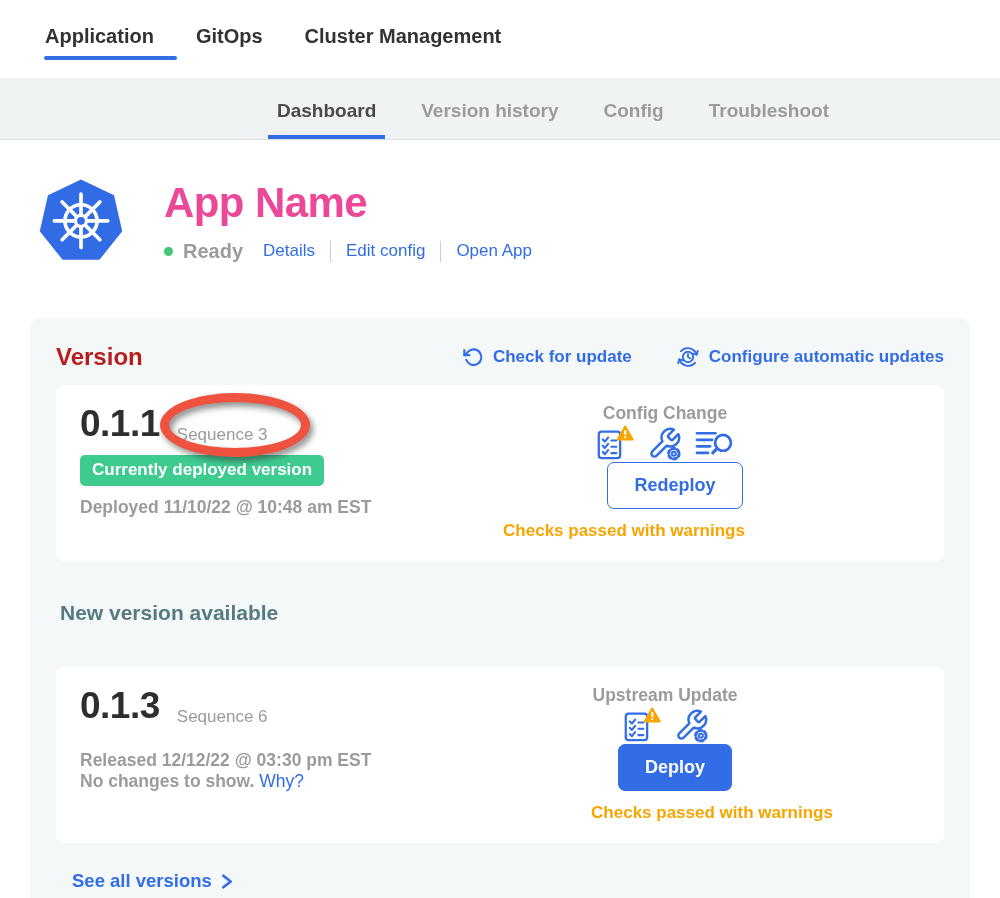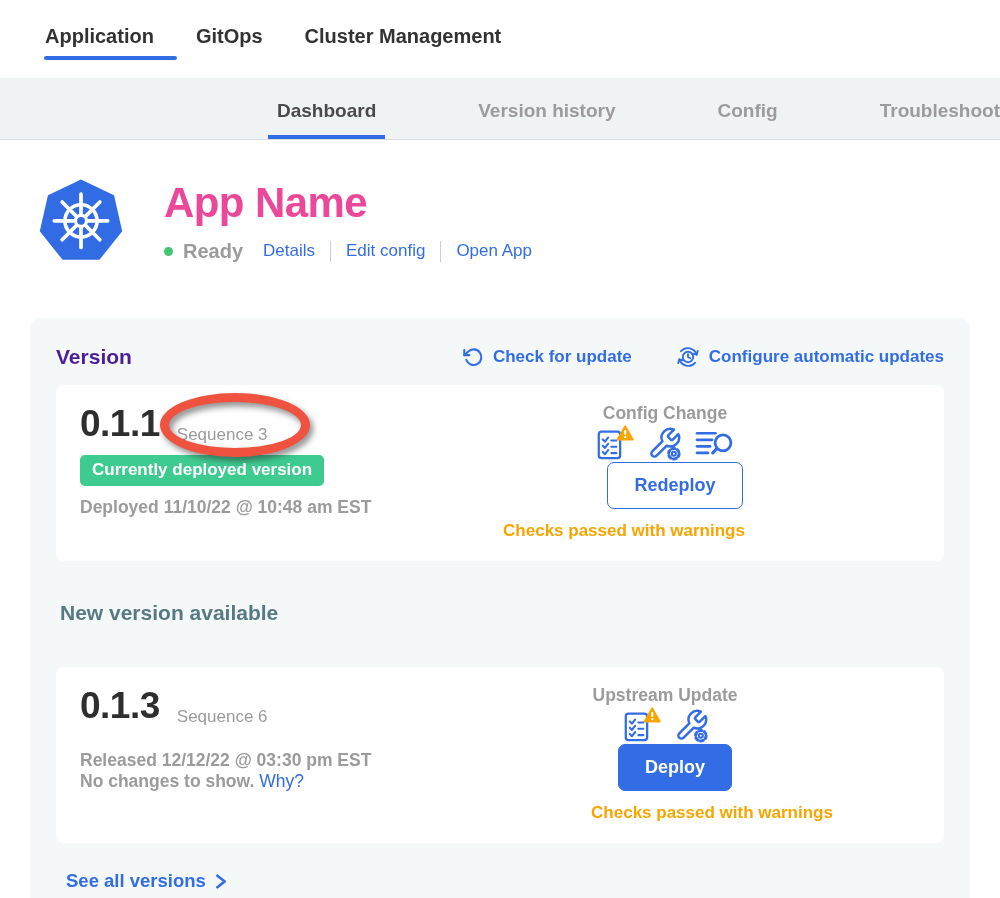--- a/index.html
+++ b/index.html
@@ -9,40 +9,40 @@
     font-family:"Liberation Sans", sans-serif; color:#323232;
     -webkit-font-smoothing:antialiased;
   }
 
   
   .top-nav { height:78px; background:#fff; display:flex; align-items:flex-start; padding:25px 0 0 45px; gap:42px; }
   .top-tab { font-size:20px; font-weight:700; color:#323232; position:relative; padding-bottom:20px; cursor:pointer; white-space:nowrap; }
   .top-tab.active::after { content:""; position:absolute; left:-1px; right:-23px; bottom:8px; height:4px; background:#326de6; border-radius:2px; }
 
   
-  .sub-nav { height:62px; background:#f0f3f4; border-bottom:1px solid #d9dee1; display:flex; align-items:flex-end; padding-left:277px; gap:102px; white-space:nowrap; overflow:hidden; }
+  .sub-nav { height:62px; background:#f0f3f4; border-bottom:1px solid #d9dee1; display:flex; align-items:flex-end; padding-left:277px; gap:45px; white-space:nowrap; overflow:hidden; }
   .sub-tab { font-size:19px; font-weight:700; color:#9b9b9b; padding-bottom:17px; position:relative; cursor:pointer; }
   .sub-tab.active { color:#4a4a4a; }
   .sub-tab.active::after { content:""; position:absolute; left:-9px; right:-9px; bottom:0; height:4px; background:#326de6; }
 
   
   .app-header { display:flex; margin:33px 0 0 35px; }
   .logo-wrap { width:92px; height:92px; flex:none; }
   .app-head-text { margin-left:37px; padding-top:9px; }
   .app-title { font-size:42px; line-height:1.02; font-weight:700; color:#ec4899; letter-spacing:-0.6px; }
   .app-status-row { display:flex; align-items:center; margin-top:15px; }
   .status-dot { width:9px; height:9px; border-radius:50%; background:#42c873; margin-right:10px; flex:none; }
   .status-text { font-size:20px; font-weight:600; color:#9b9b9b; margin-right:20px; }
   .hlink { font-size:17px; font-weight:400; color:#326de6; cursor:pointer; text-decoration:none; }
   .vdiv { width:1px; height:21px; background:#c9ced2; margin:0 15px; }
 
   
   .version-panel { margin:53px 30px 0; width:940px; background:#f4f8f9; border-radius:10px; padding:26px 26px 24px; position:relative; }
   .panel-header { display:flex; align-items:center; height:26px; }
-  .panel-title { font-size:21px; font-weight:700; color:#4c1d95; flex:1; }
+  .panel-title { font-size:24px; font-weight:700; color:#b91c1c; flex:1; }
   .panel-action { display:flex; align-items:center; gap:9px; font-size:17px; font-weight:700; color:#326de6; margin-left:44px; cursor:pointer; }
 
   .version-card { background:#fff; border-radius:8px; padding:18px 24px 20px; display:flex; position:relative; }
   .card-current { margin-top:15px; }
   .card-available { margin-top:40px; }
   .vc-left { width:330px; flex:none; }
   .ver-row { display:flex; align-items:flex-end; }
   .ver-num { font-size:37px; font-weight:800; color:#2e2e2e; letter-spacing:-0.5px; }
   .ver-seq { font-size:17px; color:#9b9b9b; margin-left:17px; }
   .badge { display:inline-block; background:#3ecb90; color:#fff; font-size:17px; font-weight:700; padding:5px 12px 6px; border-radius:5px; margin-top:10px; }
@@ -59,21 +59,21 @@
   .checks { font-size:17px; font-weight:700; color:#f7a500; margin-top:12px; text-align:center; }
   .checks-current { padding-right:82px; }
   .checks-available { padding-left:94px; }
 
   .annotation-ellipse { position:absolute; left:104px; top:8px; width:150px; height:64px;
     border:9px solid #ef5340; border-radius:50%; pointer-events:none;
     filter:drop-shadow(3px 4px 3px rgba(45,45,45,0.55)); }
 
   .new-version-heading { font-size:21px; font-weight:700; color:#577981; margin:40px 0 0 4px; height:26px; }
 
-  .see-all { display:flex; align-items:center; gap:7px; margin-top:27px; font-size:18.5px; font-weight:700; color:#326de6; cursor:pointer; margin-left:10px; }
+  .see-all { display:flex; align-items:center; gap:7px; margin-top:27px; font-size:18.5px; font-weight:700; color:#326de6; cursor:pointer; margin-left:16px; }
 
   svg { display:block; }
 </style>
 </head>
 <body>
 
 <div class="top-nav">
   <div class="top-tab active">Application</div>
   <div class="top-tab">GitOps</div>
   <div class="top-tab">Cluster Management</div>

